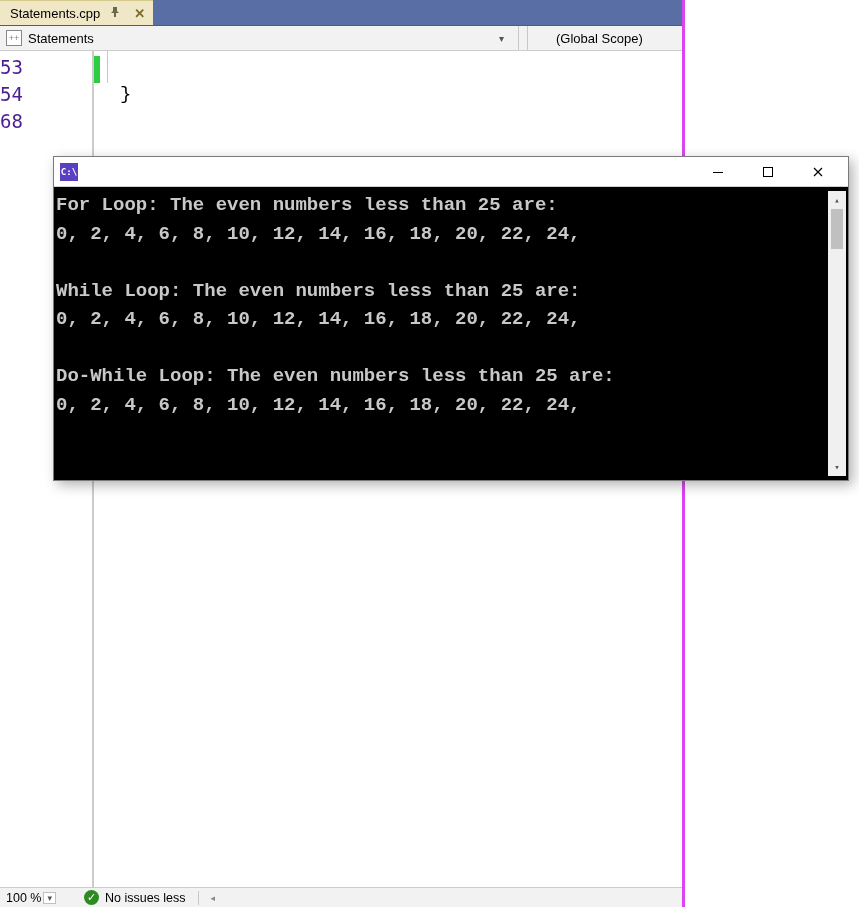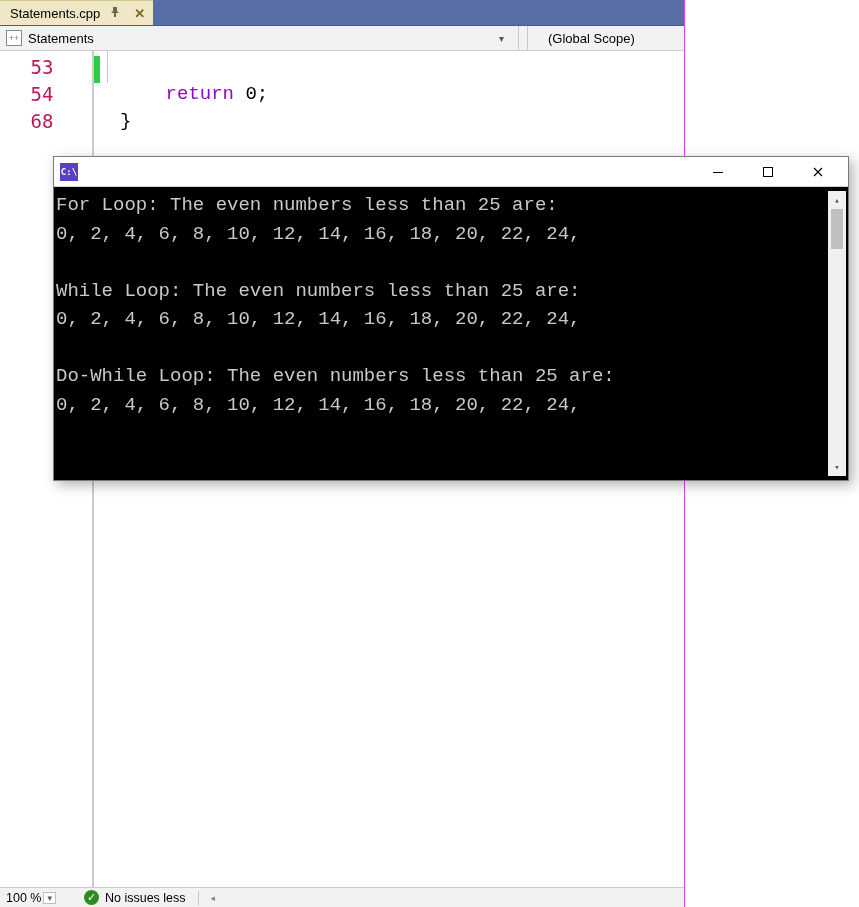--- a/index.html
+++ b/index.html
@@ -45,34 +45,34 @@
     display:flex; align-items:center; gap:6px;
     padding-left:6px; height:100%;
   }
   .cpp-badge {
     width:16px; height:16px; border:1px solid #888;
     background:#fff; display:flex; align-items:center; justify-content:center;
     font-size:9px; color:#888;
   }
   .nav-drop { color:#555; font-size:10px; padding-right:6px; margin-left:auto;}
   .nav-sep { background: #c8c8c8; height:100%; width:1px; margin:0 auto;}
-  .nav-divider { border-left:1px solid #c8c8c8; height:100%; display:flex; align-items:center; padding-left:20px; }
+  .nav-divider { border-left:1px solid #c8c8c8; height:100%; display:flex; align-items:center; padding-left:28px; }
   
   .editor-row {
     display:flex;
     height: 836px;
     position: relative;
   }
   .gutter {
     width: 92px;
     background:#fff;
     font-family: Consolas, monospace;
     font-size:19px;
-    color:#be185d;
-    text-align:center;
+    color:#4c1d95;
+    text-align:left;
     padding-top:5px;
   }
   .gutter .ln { height:27px; padding-right:8px; }
   .margin-strip { width:2px; background:#ccc; }
   .mark-strip { width:6px; background:#fff; position:relative; }
   .green-mark { position:absolute; left:0; width:6px; height:27px; background:#2ecc40; top:5px;}
   .fold-strip { width:14px; background:#fff; border-right: none; position:relative;}
   .fold-line { position:absolute; left:7px; top:0; width:1px; height:32px; background:#c8c8c8;}
   .code-area {
     flex:1;
@@ -114,20 +114,21 @@
   }
   .win-controls { margin-left:auto; display:flex; align-items:center; gap:22px; padding-right:10px;}
   .win-btn { width:28px; text-align:center; font-size:14px; color:#000; }
   .win-btn svg { display:block; margin:0 auto;}
   .console-body {
     flex:1; background:#000; color:#c8c8c8;
     font-family:Consolas,"Courier New",monospace;
     font-size:19px;
     padding:4px 2px 4px 2px;
     display:flex;
+    font-weight:bold;
   }
   .console-text { flex:1; line-height:1.5; white-space:pre; }
   .console-scroll {
     width:18px; background:#f0f0f0; position:relative;
   }
   .scroll-btn { height:18px; display:flex; align-items:center; justify-content:center; font-size:9px; color:#555;}
   .scroll-thumb { position:absolute; left:3px; right:3px; top:18px; height:40px; background:#c0c0c0;}
   
   .status-bar {
     position:absolute;
@@ -147,21 +148,21 @@
   .dd-arrow { font-size:9px; color:#555; border:1px solid #c0c0c0; padding:0 3px; background:#fff;}
   .check-icon {
     width:15px; height:15px; border-radius:50%; background:#2e8b22;
     display:flex; align-items:center; justify-content:center; color:#fff; font-size:11px;
   }
   .status-sep { width:1px; height:14px; background:#c8c8c8; margin:0 6px;}
   .tiny-tri { font-size:9px; color:#888;}
   .outer {
     position:relative;
     width:685px; height:907px;
-    border-right:1px solid #d946ef;
+    border-right:3px solid #d946ef;
   }
 </style>
 </head>
 <body>
 
 <div class="outer">
 
   <div class="tab-strip">
     <div class="tab">
       <span>Statements.cpp</span>
@@ -194,21 +195,20 @@
     </div>
     <div class="margin-strip"></div>
     <div class="mark-strip">
       <div class="green-mark"></div>
     </div>
     <div class="fold-strip">
       <div class="fold-line"></div>
     </div>
     <div class="code-area">
       <div class="code-line"><span></span></div>
-      <div class="code-line"><span>    </span><span style="color:#8f08c4;">return</span><span> 0;</span></div>
       <div class="code-line"><span>}</span></div>
     </div>
   </div>
 
   <div class="console-window">
     <div class="console-title">
       <span class="cmd-badge">C:\</span>
       <div class="win-controls">
         <span class="win-btn">
           <svg width="12" height="12" viewBox="0 0 12 12">

